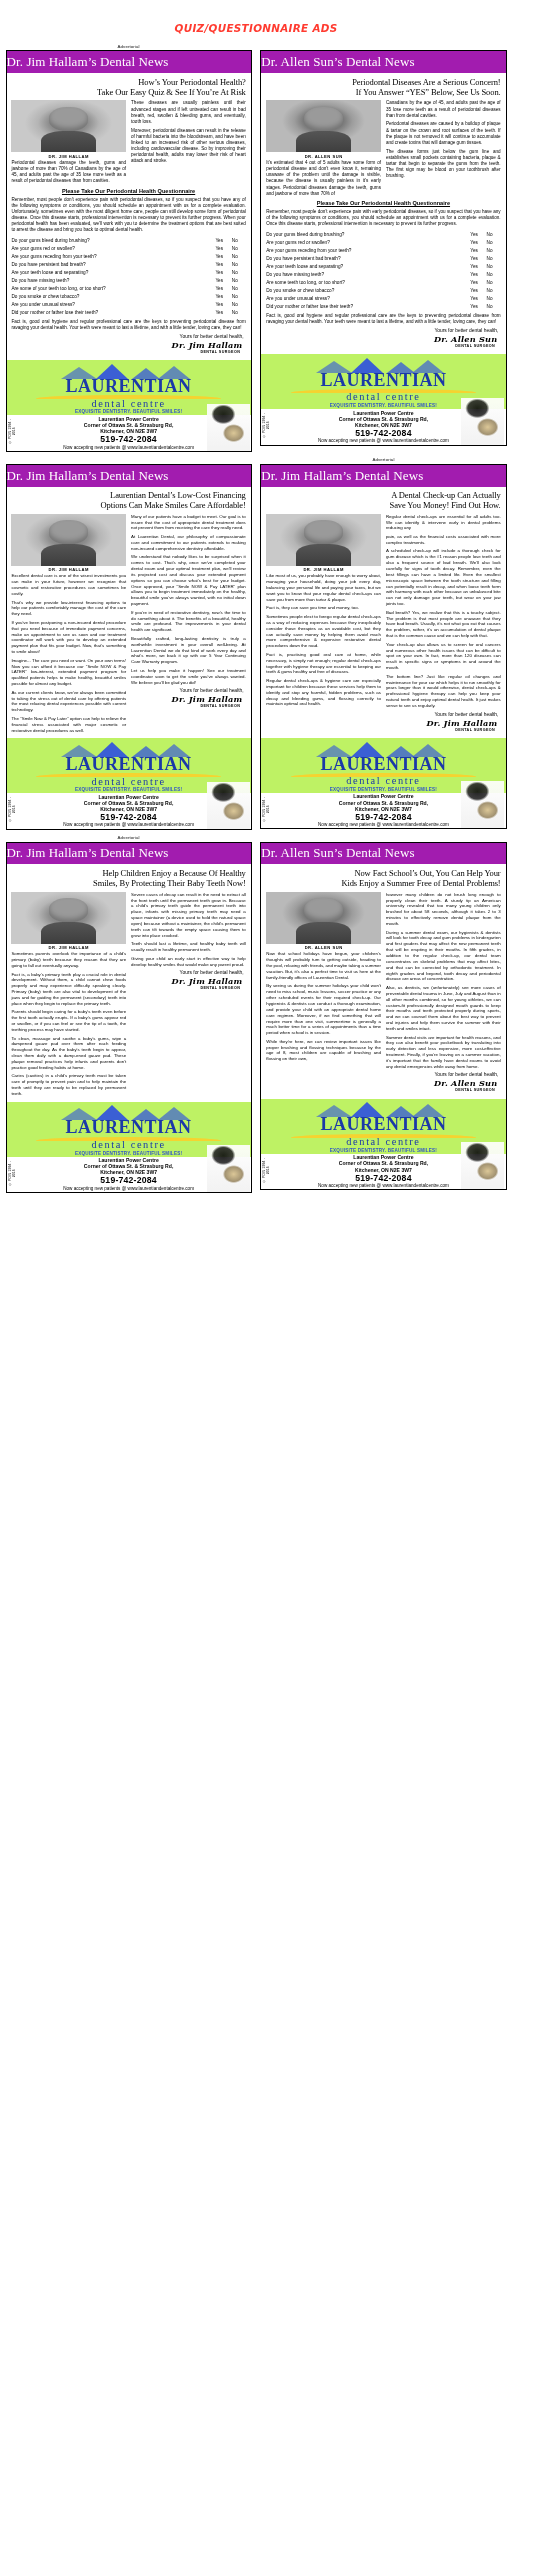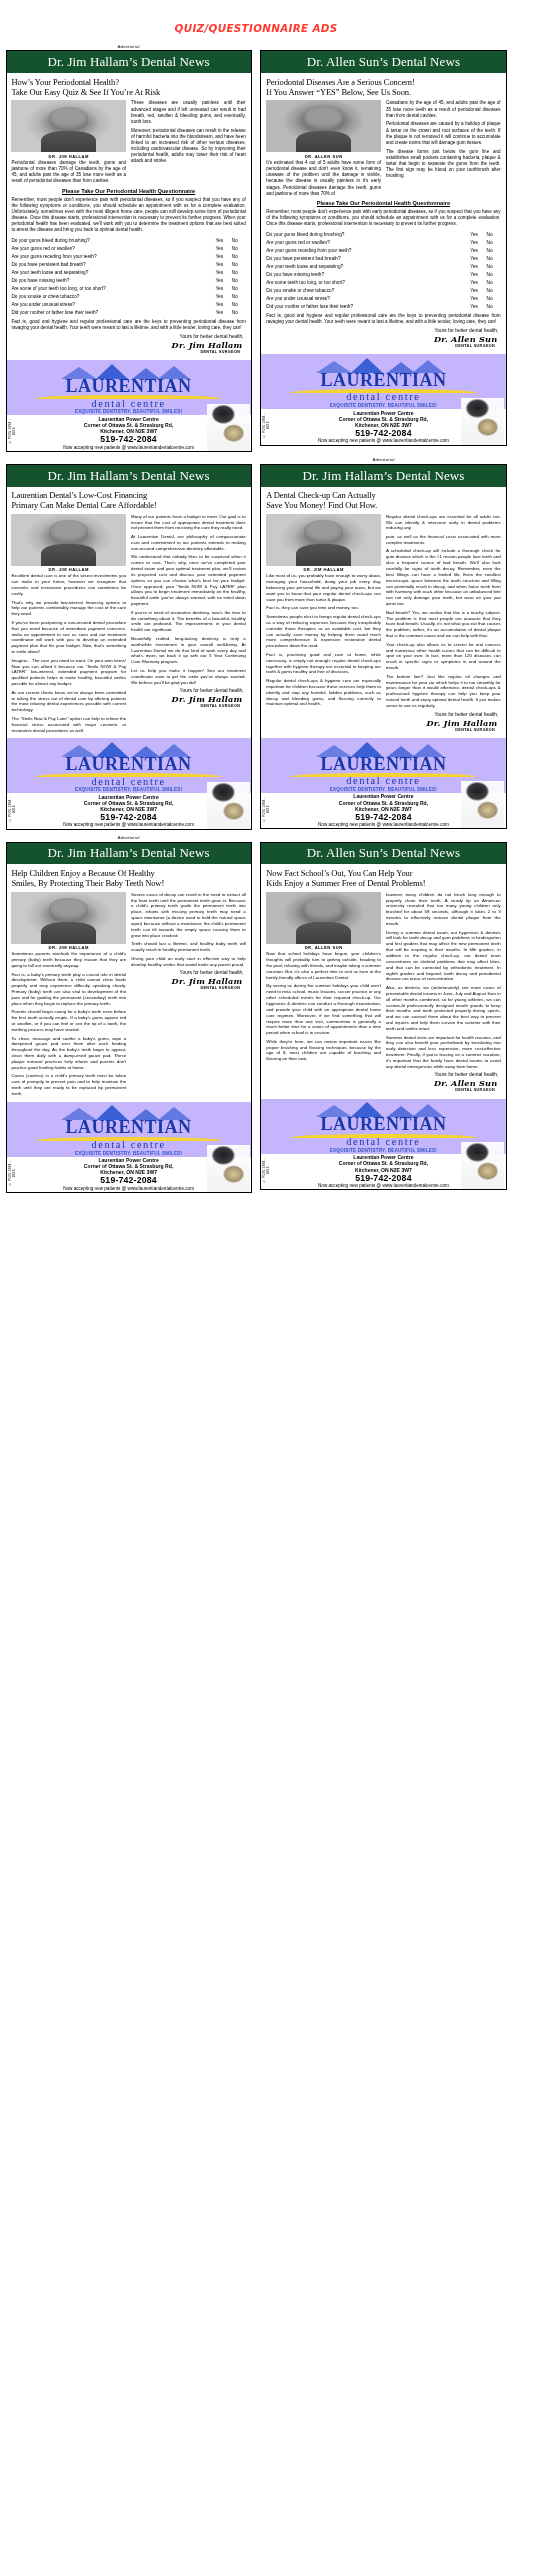--- a/index.html
+++ b/index.html
@@ -35,35 +35,34 @@
     padding-bottom:1.6px;
     letter-spacing:0.1px;
   }
   .advertorial.blank { color:transparent; }
 
   .ad {
     border:0.5px solid #000;
     background:#fff;
   }
   .masthead {
-    background:#14532d;
+    background:#a21caf;
     color:#fff;
-    text-align:center;
     font-family:"Liberation Serif", serif;
     font-size:13px;
     padding:3.8px 0 4.4px 0;
     letter-spacing:0.1px;
     line-height:1.05;
   }
   .ad-body { padding:3.3px 4.9px 2.7px 4.9px; }
 
   .headline {
     font-family:"Liberation Serif", serif;
     font-size:8.5px;
-    text-align:left;
+    text-align:right;
     line-height:1.12;
     margin:1.6px 0 3.3px 0;
     letter-spacing:-0.1px;
   }
   .headline .l2 { display:block; }
 
   .cols2 { display:flex; gap:4.9px; }
   .col { flex:1 1 0; min-width:0; }
 
   .photo-wrap { width:100%; }
@@ -149,21 +148,21 @@
     font-weight:bold;
     letter-spacing:0.4px;
     text-transform:uppercase;
     margin:0 5.5px 1.6px 0;
   }
 
   
   .logo-block {
     position:relative;
     margin:2.2px 0 0 0;
-    background:#c4b5fd;
+    background:#bef264;
     border:0;
     overflow:hidden;
     padding:2.2px 0 0 0;
   }
   .mountains { position:relative; height:16.4px; margin:0 auto; width:66%; }
   .mtn {
     position:absolute; bottom:0;
     width:0; height:0;
     border-left:solid transparent;
     border-right:solid transparent;
@@ -472,21 +471,21 @@
 
   <div class="ad-row">
 
     <div class="ad-col">
       <div class="advertorial blank">Advertorial</div>
       <div class="ad">
         <div class="masthead">Dr. Jim Hallam’s Dental News</div>
         <div class="ad-body">
           <div class="headline">
             <span>Laurentian Dental’s Low-Cost Financing</span>
-            <span class="l2">Primary Can Make Dental Care Affordable!</span>
+            <span class="l2">Options Can Make Smiles Care Affordable!</span>
           </div>
           <div class="cols2 tight">
             <div class="col">
               <div class="photo-wrap">
                 <div class="photo"></div>
               </div>
               <div class="photo-caption">Dr. Jim Hallam</div>
               <p class="body-text">Excellent dental care is one of the wisest investments you can make in your future, however we recognize that cosmetic and restorative procedures can sometimes be costly.</p>
               <p class="body-text">That's why we provide low-interest financing options to help our patients comfortably manage the cost of the care they need.</p>
               <p class="body-text">If you've been postponing a non-insured dental procedure that you need because of immediate payment concerns, make an appointment to see us soon and our treatment coordinator will work with you to develop an extended payment plan that fits your budget.  Now, that's something to smile about!</p>

